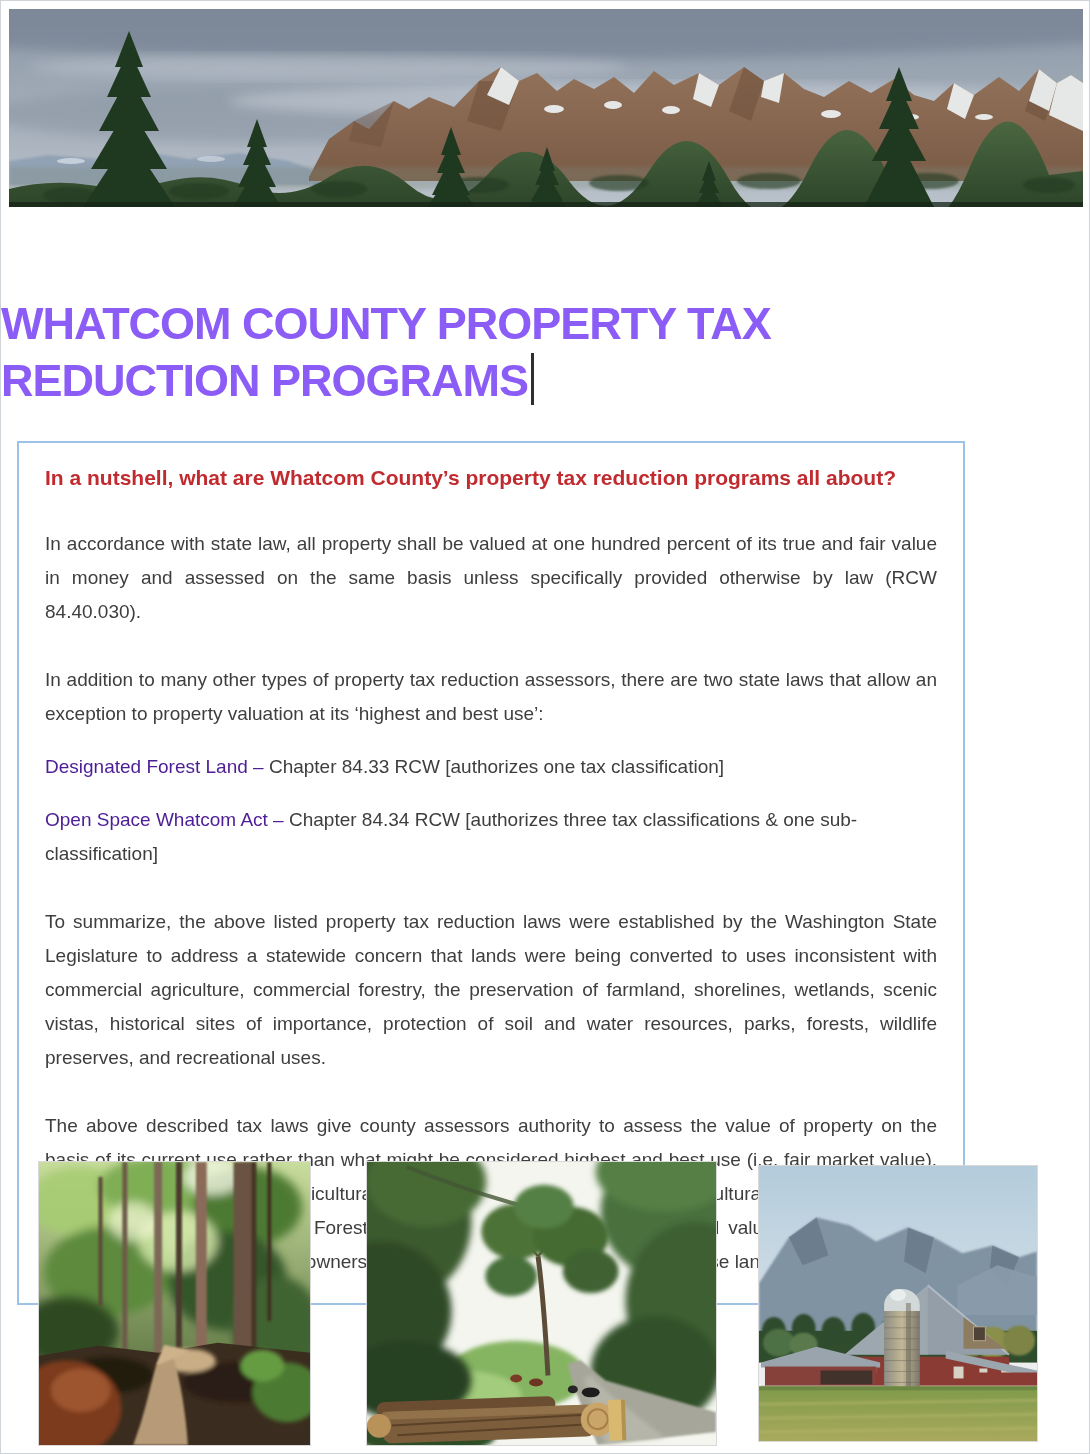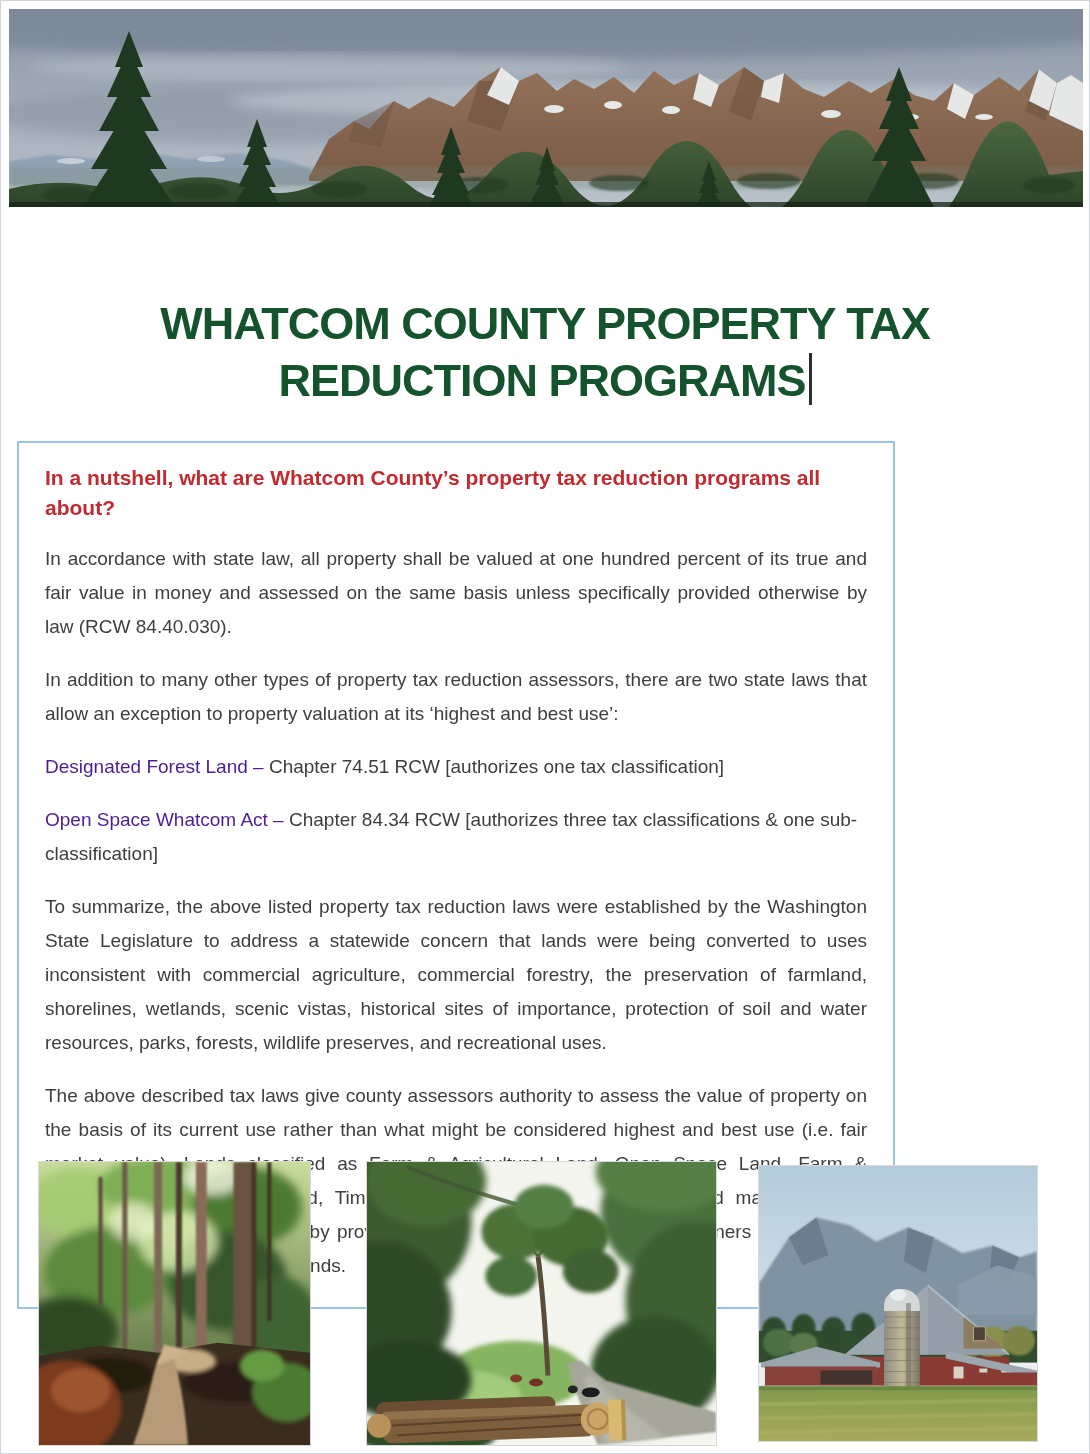--- a/index.html
+++ b/index.html
@@ -6,37 +6,37 @@
   .page {
     position:relative; width:1090px; height:1454px; margin:0 auto;
     background:#ffffff; border:1px solid #cfd4d9; box-sizing:border-box;
     font-family:"Liberation Sans", sans-serif; overflow:hidden;
   }
   .banner { position:absolute; left:8px; top:8px; width:1074px; height:198px; }
   .banner svg, .photo svg { display:block; width:100%; height:100%; }
 
   .doc-title {
     position:absolute; left:0; top:294px; width:100%;
-    margin:0; text-align:center; color:#14532d; font-weight:bold;
+    margin:0; text-align:left; color:#8b5cf6; font-weight:bold;
     font-size:45px; line-height:57px; letter-spacing:-1px;
   }
   .cursor {
     display:inline-block; width:3px; height:52px; background:#2e2e2e;
     vertical-align:-9px; margin-left:3px;
   }
 
   .info-box {
-    position:absolute; left:16px; top:440px; width:878px; box-sizing:border-box;
+    position:absolute; left:16px; top:440px; width:948px; box-sizing:border-box;
     border:2px solid #9CC3E5; background:#ffffff; padding:12px 26px 24px 26px;
   }
   .box-heading {
     color:#C12B30; font-weight:bold; font-size:21px; line-height:30px; margin:8px 0 0 0;
   }
   .para {
-    color:#3E3E3E; font-size:19px; line-height:34px; text-align:justify; margin:19px 0 0 0;
+    color:#3E3E3E; font-size:19px; line-height:34px; text-align:justify; margin:34px 0 0 0;
   }
   .law {
     color:#3E3E3E; font-size:19px; line-height:34px; margin:19px 0 0 0;
   }
   .law .lead { color:#4c1d95; }
 
   .photo { position:absolute; border:1px solid #d9d9d9; box-sizing:border-box; background:#eee; }
   .photo-trail { left:37px;  top:1160px; width:273px; height:285px; }
   .photo-road  { left:365px; top:1160px; width:351px; height:285px; }
   .photo-farm  { left:757px; top:1164px; width:280px; height:277px; }
@@ -158,21 +158,21 @@
     <span>WHATCOM COUNTY PROPERTY TAX</span><br>
     <span>REDUCTION PROGRAMS</span><span class="cursor"></span>
   </h1>
 
   <div class="info-box">
     <p class="box-heading">In a nutshell, what are Whatcom County’s property tax reduction programs all about?</p>
     <p class="para">In accordance with state law, all property shall be valued at one hundred percent of its true and fair value in money and assessed on the same basis unless specifically provided otherwise by law (RCW 84.40.030).</p>
     <p class="para">In addition to many other types of property tax reduction assessors, there are two state laws that allow an exception to property valuation at its ‘highest and best use’:</p>
     <p class="law">
       <span class="lead">Designated Forest Land –</span>
-      <span>Chapter 74.51 RCW [authorizes one tax classification]</span>
+      <span>Chapter 84.33 RCW [authorizes one tax classification]</span>
     </p>
     <p class="law">
       <span class="lead">Open Space Whatcom Act –</span>
       <span>Chapter 84.34 RCW [authorizes three tax classifications &amp; one sub-classification]</span>
     </p>
     <p class="para">To summarize, the above listed property tax reduction laws were established by the Washington State Legislature to address a statewide concern that lands were being converted to uses inconsistent with commercial agriculture, commercial forestry, the preservation of farmland, shorelines, wetlands, scenic vistas, historical sites of importance, protection of soil and water resources, parks, forests, wildlife preserves, and recreational uses.</p>
     <p class="para">The above described tax laws give county assessors authority to assess the value of property on the basis of its current use rather than what might be considered highest and best use (i.e. fair market value).  Lands classified as Farm &amp; Agricultural Land, Open Space Land, Farm &amp; Agricultural Conservation Land, Timber Land, and Designated Forest Land may receive a reduced assessed value; thereby providing financial incentives to property owners to voluntarily conserve and preserve these lands.</p>
   </div>
 
   <div class="photo photo-trail">

